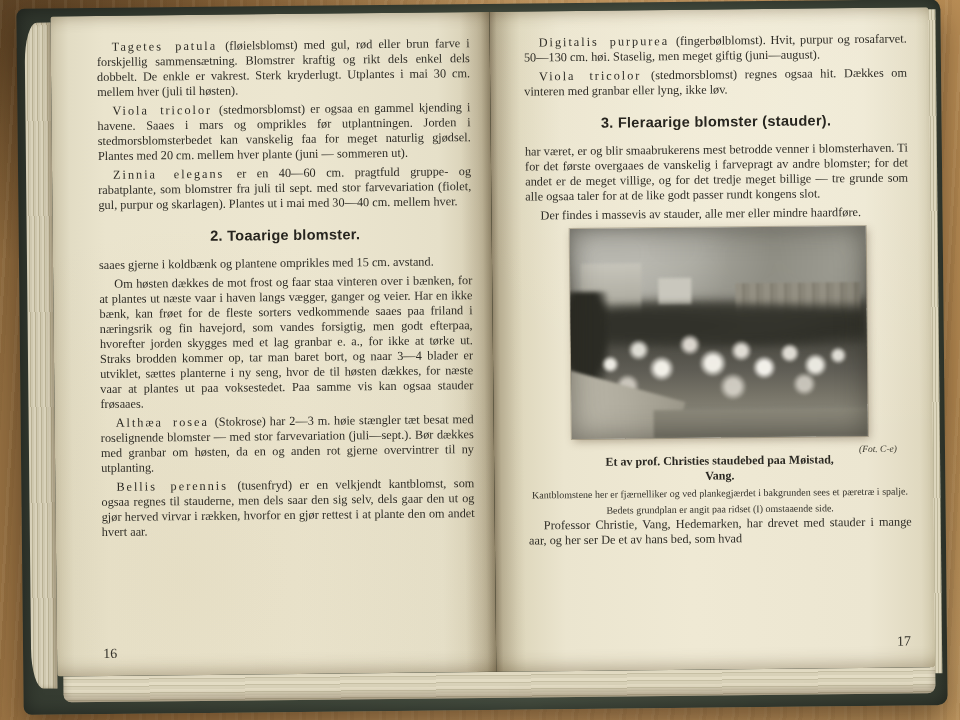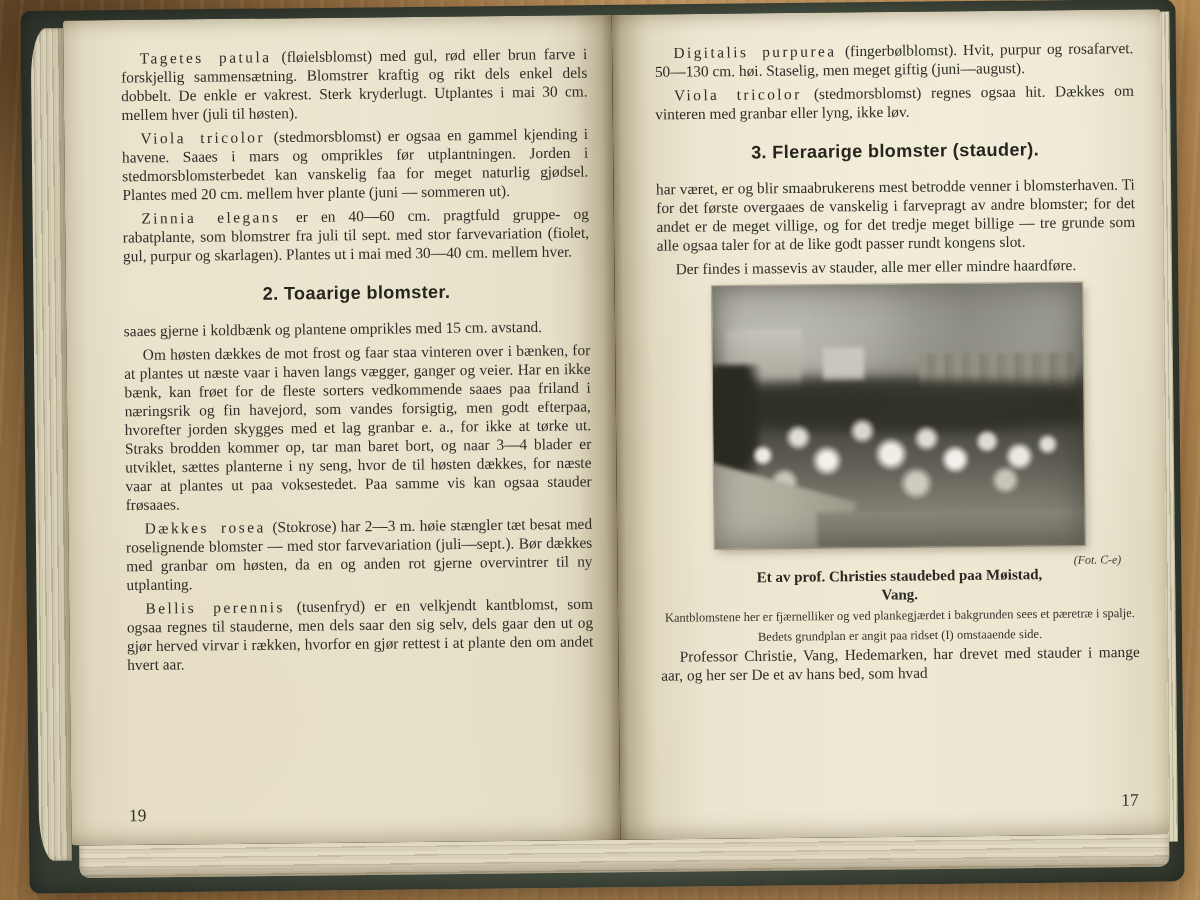--- a/index.html
+++ b/index.html
@@ -157,24 +157,24 @@
       <div class="page page-left">
         <div class="text-left body-text">
           <p class="para indent"><span class="sperr">Tagetes patula</span> <span>(fløielsblomst) med gul, rød eller brun farve i forskjellig sammensætning. Blomstrer kraftig og rikt dels enkel dels dobbelt. De enkle er vakrest. Sterk kryderlugt. Utplantes i mai 30 cm. mellem hver (juli til høsten).</span></p>
           <p class="para indent"><span class="sperr">Viola tricolor</span> <span>(stedmorsblomst) er ogsaa en gammel kjending i havene. Saaes i mars og omprikles før utplantningen. Jorden i stedmorsblomsterbedet kan vanskelig faa for meget naturlig gjødsel. Plantes med 20 cm. mellem hver plante (juni — sommeren ut).</span></p>
           <p class="para indent"><span class="sperr">Zinnia elegans</span> <span>er en 40—60 cm. pragtfuld gruppe- og rabatplante, som blomstrer fra juli til sept. med stor farvevariation (fiolet, gul, purpur og skarlagen). Plantes ut i mai med 30—40 cm. mellem hver.</span></p>
 
           <h2 class="section-heading">2. Toaarige blomster.</h2>
 
           <p class="para"><span>saaes gjerne i koldbænk og plantene omprikles med 15 cm. avstand.</span></p>
           <p class="para indent"><span>Om høsten dækkes de mot frost og faar staa vinteren over i bænken, for at plantes ut næste vaar i haven langs vægger, ganger og veier. Har en ikke bænk, kan frøet for de fleste sorters vedkommende saaes paa friland i næringsrik og fin havejord, som vandes forsigtig, men godt efterpaa, hvorefter jorden skygges med et lag granbar e. a., for ikke at tørke ut. Straks brodden kommer op, tar man baret bort, og naar 3—4 blader er utviklet, sættes planterne i ny seng, hvor de til høsten dækkes, for næste vaar at plantes ut paa voksestedet. Paa samme vis kan ogsaa stauder frøsaaes.</span></p>
-          <p class="para indent"><span class="sperr">Dækkes rosea</span> <span>(Stokrose) har 2—3 m. høie stængler tæt besat med roselignende blomster — med stor farvevariation (juli—sept.). Bør dækkes med granbar om høsten, da en og anden rot gjerne overvintrer til ny utplanting.</span></p>
+          <p class="para indent"><span class="sperr">Althæa rosea</span> <span>(Stokrose) har 2—3 m. høie stængler tæt besat med roselignende blomster — med stor farvevariation (juli—sept.). Bør dækkes med granbar om høsten, da en og anden rot gjerne overvintrer til ny utplanting.</span></p>
           <p class="para indent"><span class="sperr">Bellis perennis</span> <span>(tusenfryd) er en velkjendt kantblomst, som ogsaa regnes til stauderne, men dels saar den sig selv, dels gaar den ut og gjør herved virvar i rækken, hvorfor en gjør rettest i at plante den om andet hvert aar.</span></p>
         </div>
-        <div class="page-num pn-left">19</div>
+        <div class="page-num pn-left">16</div>
       </div>
 
       <div class="page page-right">
         <div class="text-right body-text">
           <p class="para indent"><span class="sperr">Digitalis purpurea</span> <span>(fingerbølblomst). Hvit, purpur og rosafarvet. 50—130 cm. høi. Staselig, men meget giftig (juni—august).</span></p>
           <p class="para indent"><span class="sperr">Viola tricolor</span> <span>(stedmorsblomst) regnes ogsaa hit. Dækkes om vinteren med granbar eller lyng, ikke løv.</span></p>
 
           <h2 class="section-heading">3. Fleraarige blomster (stauder).</h2>
 
           <p class="para"><span>har været, er og blir smaabrukerens mest betrodde venner i blomsterhaven. Ti for det første overgaaes de vanskelig i farvepragt av andre blomster; for det andet er de meget villige, og for det tredje meget billige — tre grunde som alle ogsaa taler for at de like godt passer rundt kongens slot.</span></p>

